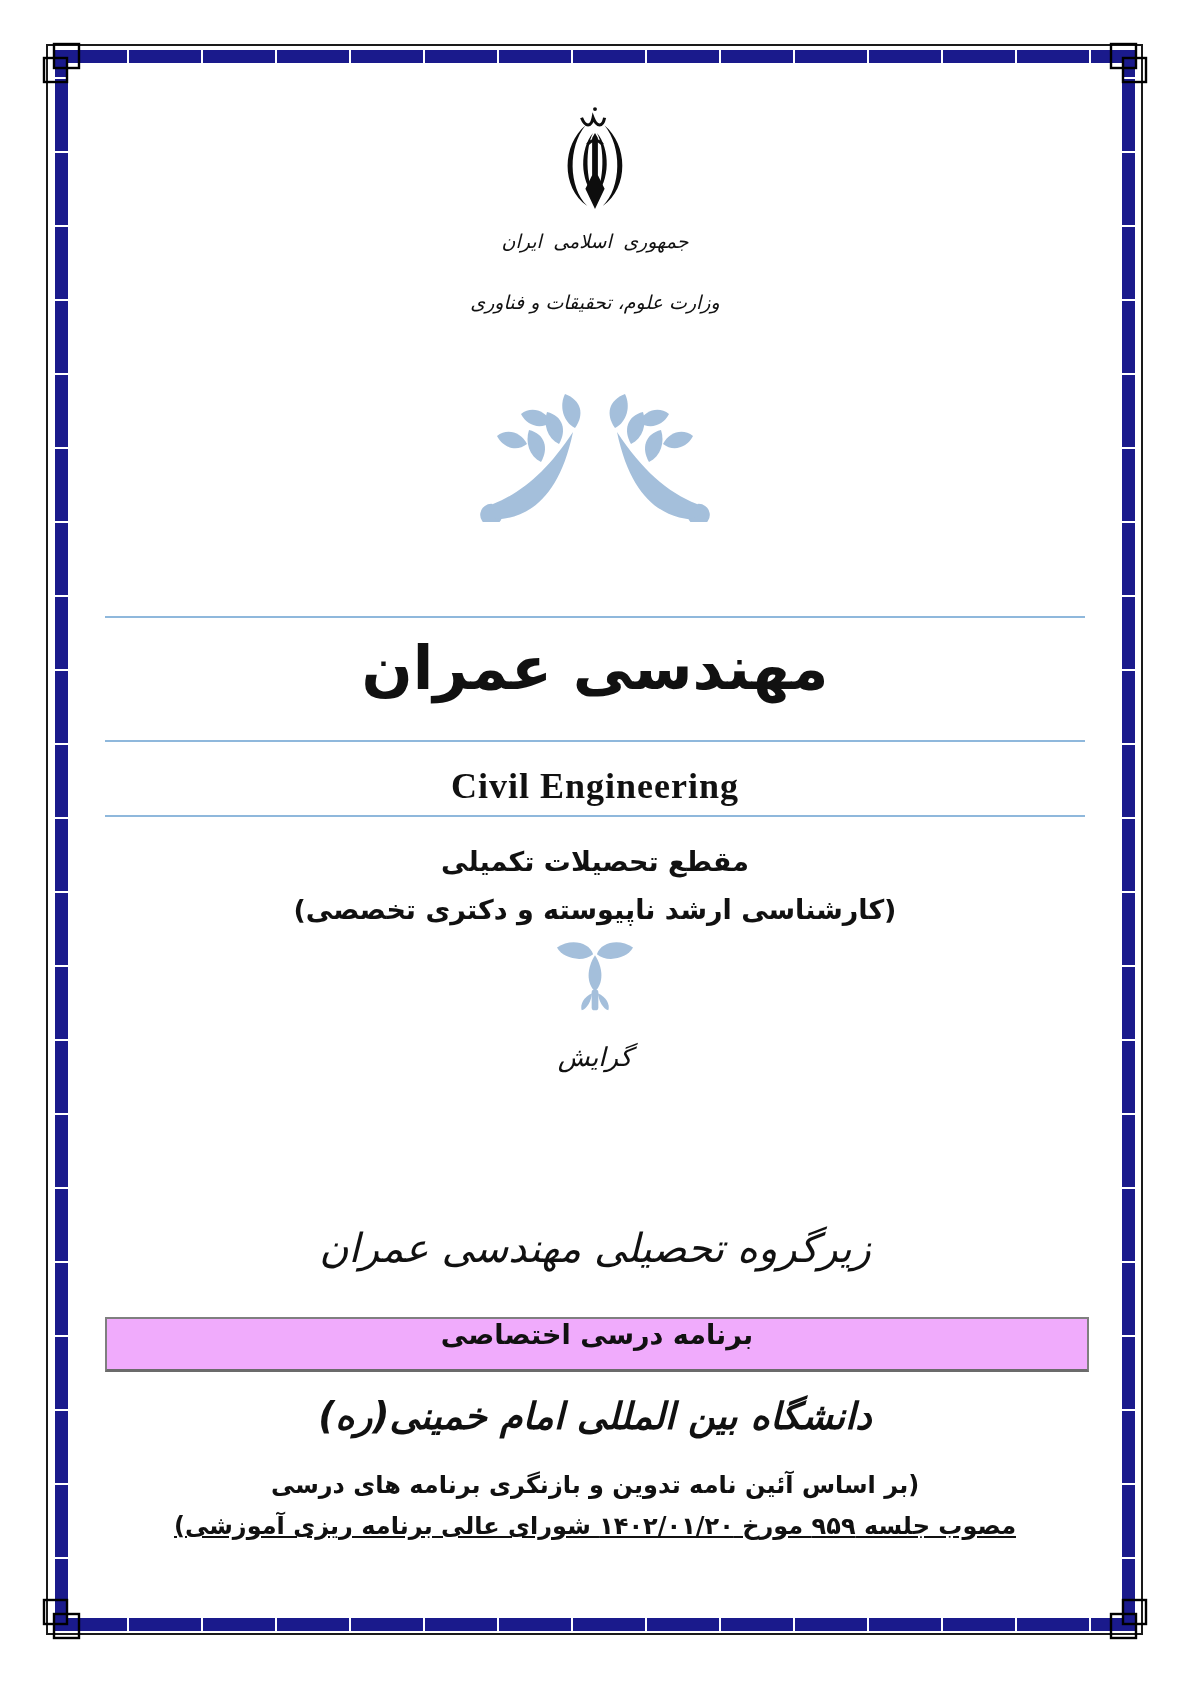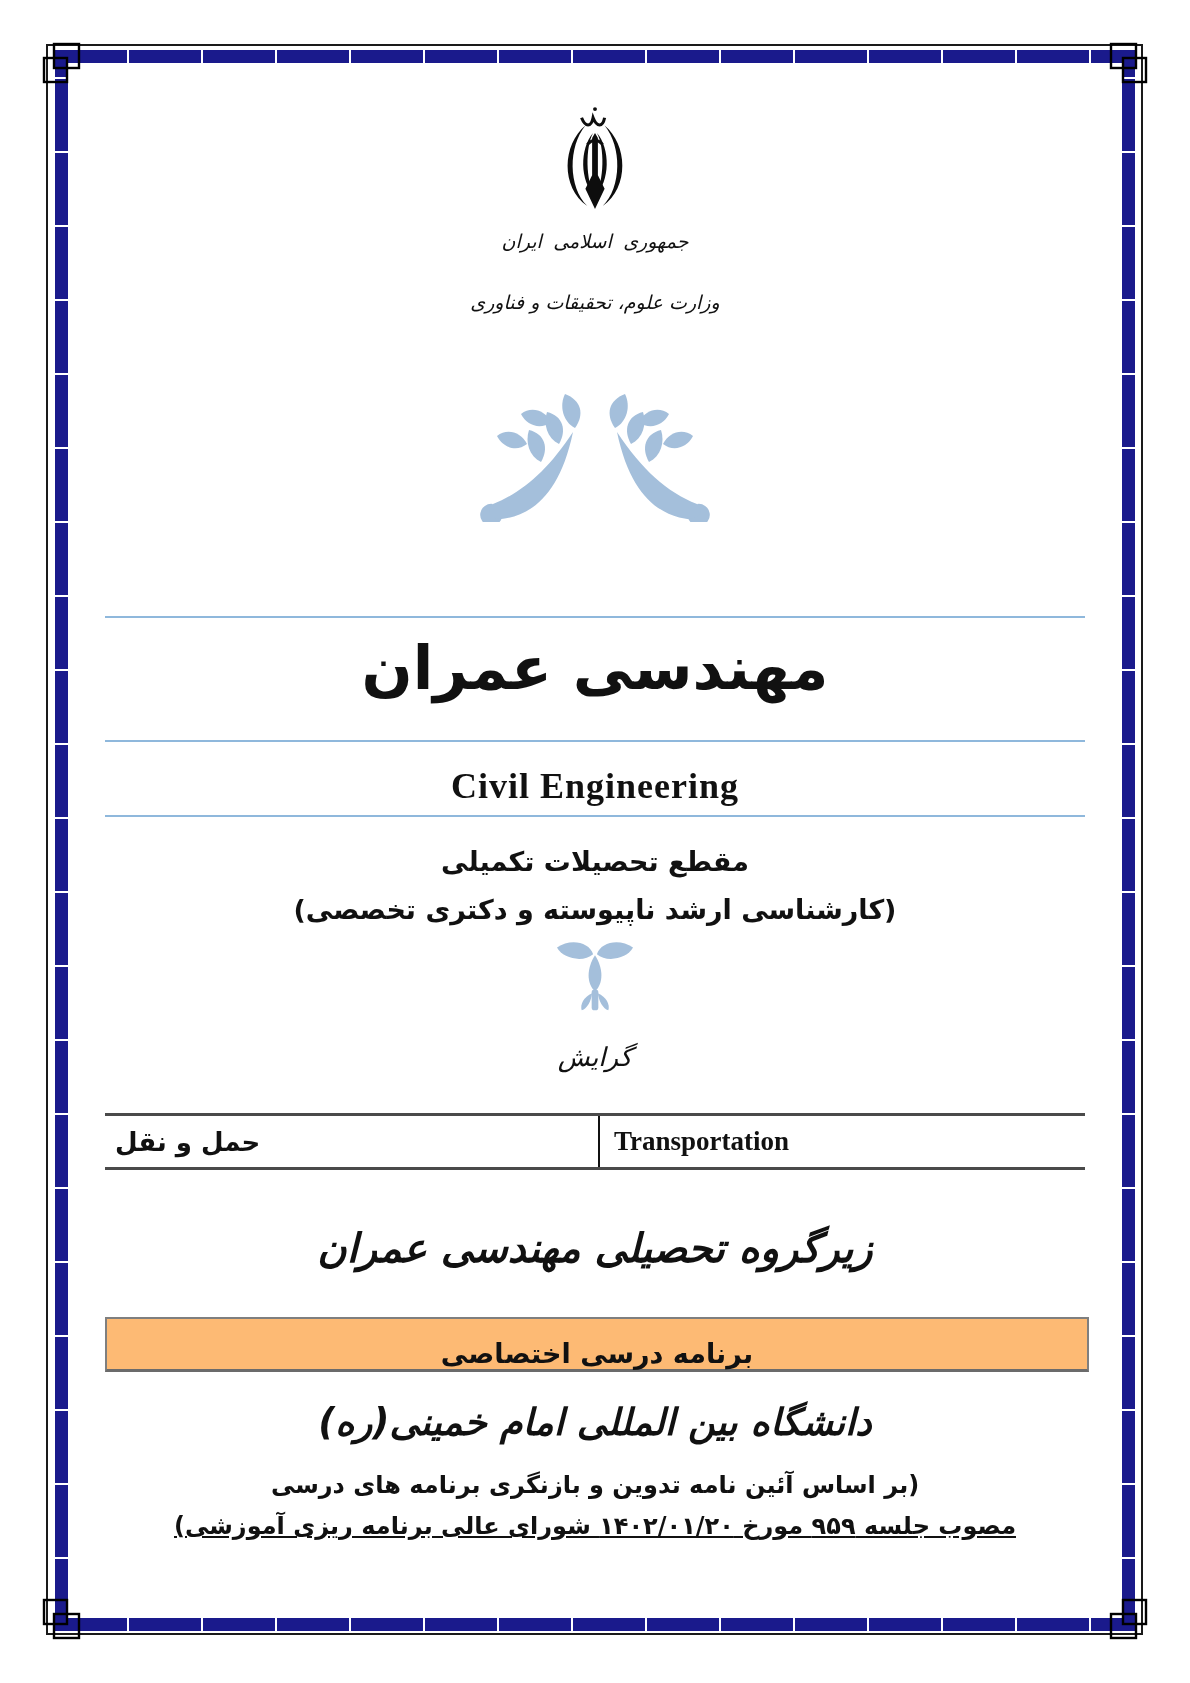--- a/index.html
+++ b/index.html
@@ -37,28 +37,28 @@
   .grayesh{font-size:26px;}
   .table-row{
     left:105px;top:1113px;width:980px;height:57px;display:flex;
     border-top:3px solid #4a4a4a;border-bottom:3px solid #4a4a4a;box-sizing:border-box;
   }
   .cell-fa{width:493px;display:flex;align-items:center;justify-content:flex-end;
     direction:rtl;font-size:26px;font-weight:bold;padding-left:10px;box-sizing:border-box;padding-right:10px;}
   .cell-divider{width:2px;background:#111;}
   .cell-en{flex:1;display:flex;align-items:center;padding-left:14px;
     font-family:"Liberation Serif",serif;font-size:27px;font-weight:bold;}
-  .subgroup{font-size:40px;font-weight:bold;}
+  .subgroup{font-size:40px;font-weight:normal;}
   .program-bar{
-    left:105px;top:1317px;width:984px;height:55px;background:#fdba74;
+    left:105px;top:1317px;width:984px;height:55px;background:#f0abfc;
     border:2px solid #7f7f7f;border-bottom:3px solid #6b6b6b;box-sizing:border-box;
-    display:flex;align-items:flex-end;justify-content:center;
+    display:flex;align-items:flex-start;justify-content:center;
     font-size:27px;font-weight:bold;
   }
-  .university{font-size:37px;font-weight:bold;margin-top:6px;}
+  .university{font-size:37px;font-weight:bold;}
   .foot-line{font-size:24px;font-weight:bold;}
 </style>
 </head>
 <body>
 
 <div class="page">
 
   <div class="frame-outer"></div>
   <div class="band band-h band-top"></div>
   <div class="band band-h band-bottom"></div>
@@ -139,25 +139,20 @@
       <path d="M90,8 C76,-2 56,2 52,15 C62,24 84,20 90,8 Z"></path>
       <path d="M50,16 C41,30 41,46 50,54 C59,46 59,30 50,16 Z"></path>
       <rect x="46.5" y="52" width="7" height="22" rx="3"></rect>
       <path d="M47,56 C38,60 34,68 36,74 C42,72 46,64 47,56 Z"></path>
       <path d="M53,56 C62,60 66,68 64,74 C58,72 54,64 53,56 Z"></path>
     </g>
   </svg>
 
   <div class="abs cx callig fa grayesh" style="top:1042px;">گرایش</div>
 
-  <div class="abs table-row">
-    <div class="cell-fa">حمل و نقل</div>
-    <div class="cell-divider"></div>
-    <div class="cell-en">Transportation</div>
-  </div>
 
   <div class="abs cx callig fa subgroup" style="top:1225px;">زیرگروه تحصیلی مهندسی عمران</div>
 
   <div class="abs program-bar">
     <span class="fa">برنامه درسی اختصاصی</span>
   </div>
 
   <div class="abs cx callig fa university" style="top:1395px;">دانشگاه بین المللی امام خمینی(ره)</div>
 
   <div class="abs cx fa foot-line" style="top:1471px;">(بر اساس آئین نامه تدوین و بازنگری برنامه های درسی</div>

